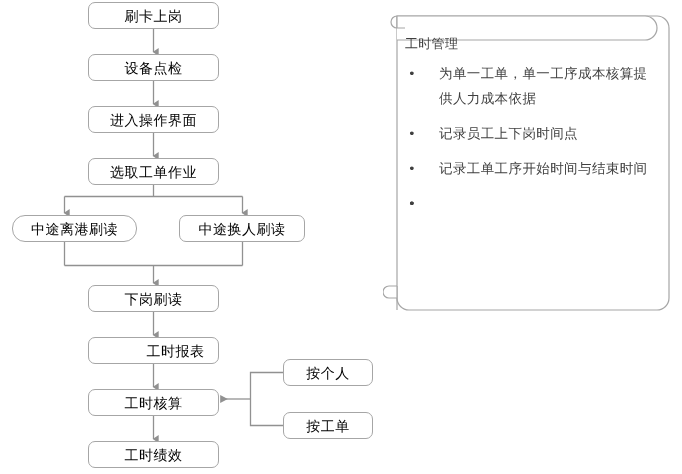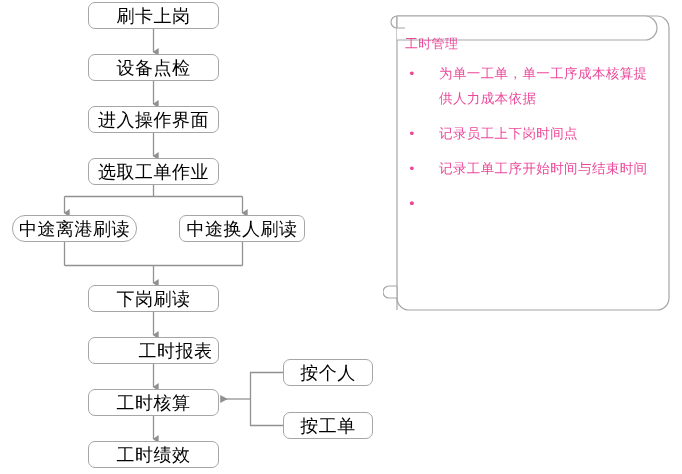--- a/index.html
+++ b/index.html
@@ -36,21 +36,21 @@
   
   .node {
     position: absolute;
     box-sizing: border-box;
     background: #ffffff;
     border: 1px solid #a6a6a6;
     border-radius: 7px;
     display: flex;
     align-items: center;
     justify-content: center;
-    font-size: 18px;
+    font-size: 14px;
     line-height: 1;
     letter-spacing: 0.5px;
     color: #000000;
     white-space: nowrap;
     z-index: 2;
   }
 
   
   #note-wrap {
     position: absolute;
@@ -65,21 +65,21 @@
     left: 0; top: 0;
     width: 290px;
     height: 322px;
   }
   #note-content {
     position: absolute;
     left: 22px;
     top: 33px;
     width: 246px;
     font-size: 13px;
-    color: #ec4899;
+    color: #404040;
   }
   .note-title {
     font-size: 13px;
     line-height: 18px;
     margin: 0 0 8px 0;
     letter-spacing: 0.3px;
   }
   .note-list {
     margin: 0;
     padding: 0;

